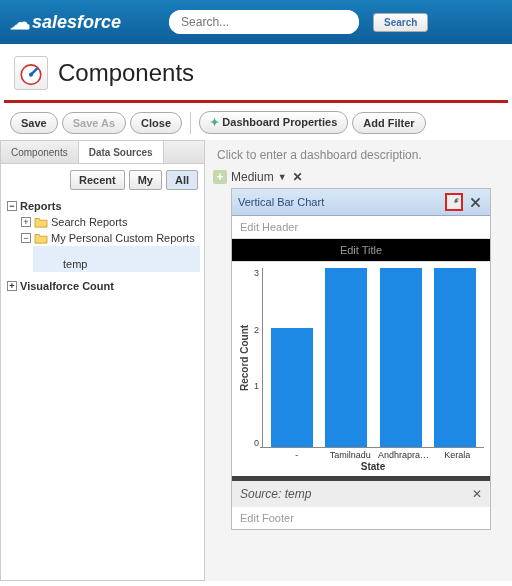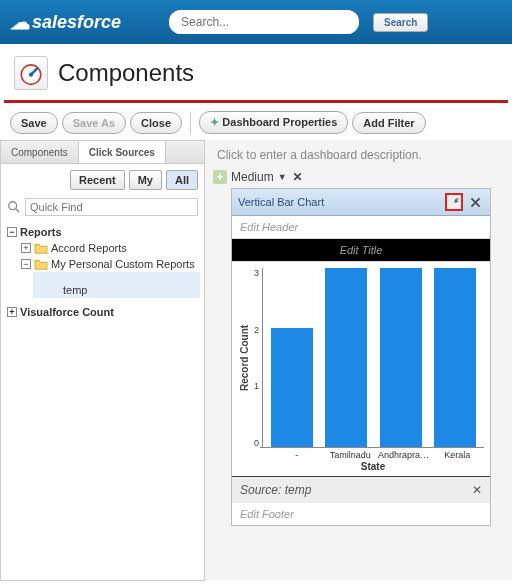--- a/index.html
+++ b/index.html
@@ -58,23 +58,23 @@
     .col-head .drop { font-size: 9px; }
     .col-head .x { margin-left: 2px; font-weight: bold; cursor: pointer; }
     
     
     .widget { border: 1px solid #bbb; background: #fff; margin-left: 18px; width: 260px; }
     .widget-head { background: linear-gradient(#d9e8f7,#c0d5ed); border-bottom: 1px solid #9ab; padding: 4px 6px; display: flex; align-items: center; justify-content: space-between; font-size: 11px; color: #2a4d7a; }
     .widget-head-right { display: flex; gap: 3px; align-items: center; }
     .icon-btn { width: 18px; height: 18px; display: flex; align-items: center; justify-content: center; cursor: pointer; border: 1px solid transparent; }
     .icon-btn.highlight { border: 2px solid #d22; background: #eee; }
     .icon-btn svg { width: 13px; height: 13px; }
-    .widget-section { padding: 5px 8px; color: #9a9a9a; font-style: italic; font-size: 11px; }
+    .widget-section { padding: 5px 8px; color: #9a9a9a; font-size: 11px; }
     .widget-section.center { text-align: center; background:#000000; border-top:1px solid #ddd; border-bottom:1px solid #ddd; }
-    .widget-source { background: #ededed; border-top: 1px solid #404040; padding: 6px 8px; display: flex; justify-content: space-between; align-items: center; font-style: italic; font-size: 12px; color: #555; }
+    .widget-source { background: #ededed; border-top: 5px solid #404040; padding: 6px 8px; display: flex; justify-content: space-between; align-items: center; font-style: italic; font-size: 12px; color: #555; }
     
     
     .chart-area { padding: 6px 6px 4px 6px; }
     .chart-body { display: flex; height: 180px; }
     .y-axis-label { writing-mode: vertical-rl; transform: rotate(180deg); font-size: 10px; color: #444; text-align: center; padding: 0 1px; font-weight: bold; }
     .y-ticks { display: flex; flex-direction: column; justify-content: space-between; font-size: 9px; color: #444; padding: 0 3px; text-align: right; }
     .plot { flex: 1; border-left: 1px solid #888; border-bottom: 1px solid #888; display: flex; align-items: flex-end; justify-content: space-around; gap: 4px; padding: 0 4px; position: relative; }
     .plot::before { content:""; position:absolute; left:-3px; bottom:-1px; width:3px; height:1px; background:#888;}
     .bar { width: 42px; background: #1e88e5; }
     .x-ticks { display: flex; margin-left: 32px; font-size: 9px; color: #333; }
@@ -117,46 +117,39 @@
     <span>Dashboard Properties</span>
   </button>
   <button class="btn">Add Filter</button>
 </div>
 
 <div class="main">
 
   <div class="sidebar">
     <div class="tabs">
       <div class="tab">Components</div>
-      <div class="tab active">Click Sources</div>
+      <div class="tab active">Data Sources</div>
     </div>
     <div class="filter-row">
       <button class="filter-btn">Recent</button>
       <button class="filter-btn">My</button>
       <button class="filter-btn active">All</button>
-    </div>
-    <div class="quick-find-row">
-      <svg viewBox="0 0 16 16">
-          <circle cx="6.5" cy="6.5" r="4.5" fill="none" stroke="#888" stroke-width="1.5"></circle>
-          <line x1="10" y1="10" x2="14" y2="14" stroke="#888" stroke-width="1.5"></line>
-        </svg>
-      <input class="quick-find" placeholder="Quick Find" style="">
     </div>
     <div class="tree">
       <div class="tree-node root">
         <span class="tree-toggle">−</span>
         <span>Reports</span>
       </div>
       <div class="tree-children">
         <div class="tree-node">
           <span class="tree-toggle">+</span>
           <svg class="folder-icon" viewBox="0 0 16 14">
               <path d="M1 3h5l1 2h8v8H1z" fill="#fbd86f" stroke="#c9a227"></path>
             </svg>
-          <span>Accord Reports</span>
+          <span>Search Reports</span>
         </div>
         <div class="tree-node">
           <span class="tree-toggle">−</span>
           <svg class="folder-icon" viewBox="0 0 16 14">
               <path d="M1 3h5l1 2h8v8H1z" fill="#fbd86f" stroke="#c9a227"></path>
             </svg>
           <span>My Personal Custom Reports</span>
         </div>
         <div class="tree-children">
           <div class="tree-leaf sel">temp</div>

